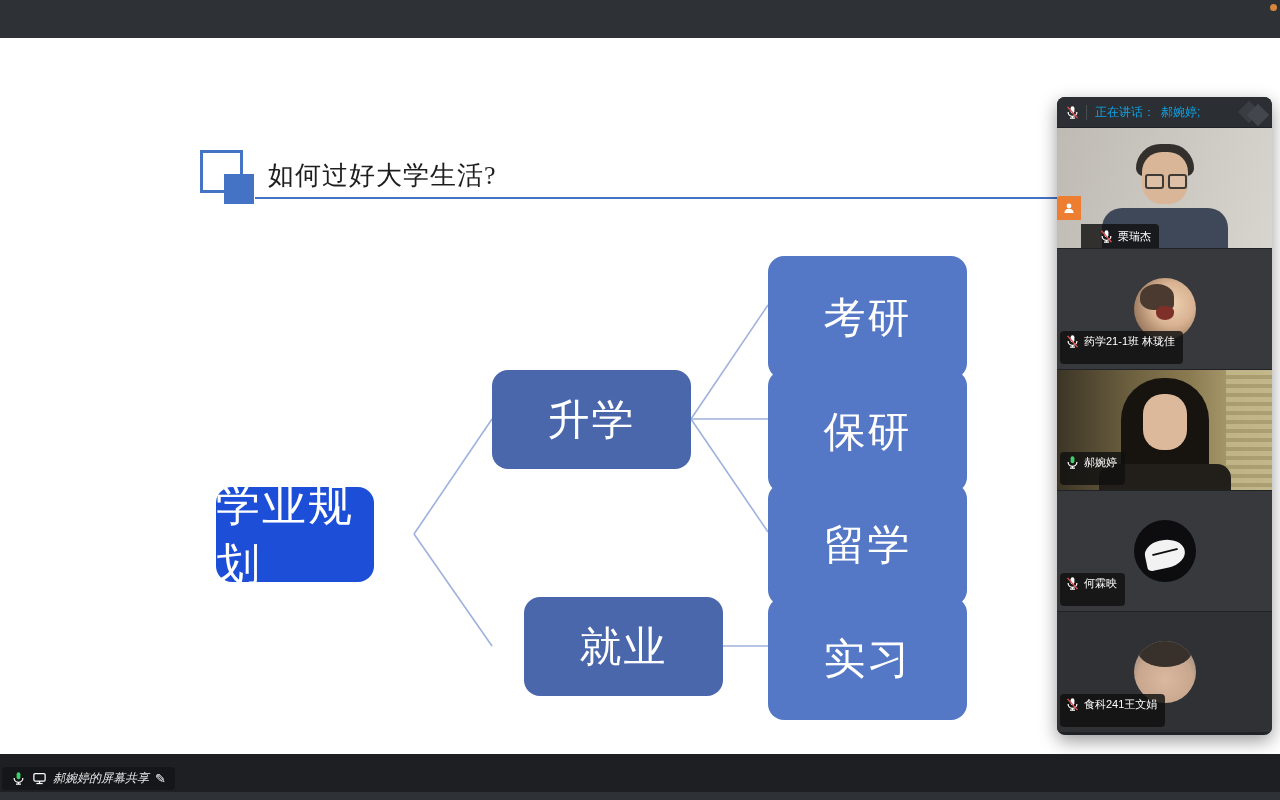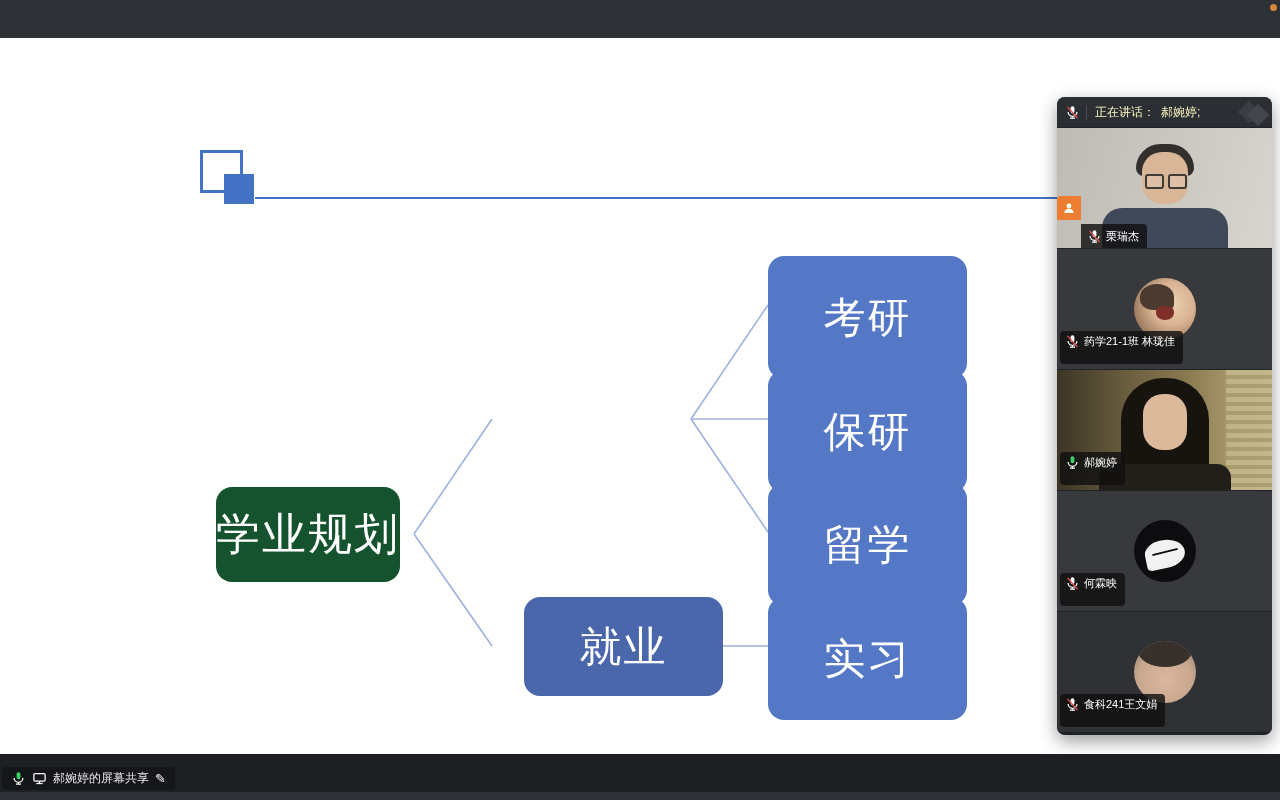--- a/index.html
+++ b/index.html
@@ -4,45 +4,45 @@
 <style>
   html,body{margin:0;padding:0;}
   body{
     width:1280px;height:800px;position:relative;overflow:hidden;
     background:#2e3135;font-family:"Liberation Sans","DejaVu Sans",sans-serif;
     -webkit-font-smoothing:antialiased;
   }
   
   #top-bar{position:absolute;top:0;left:0;width:1280px;height:38px;background:#2e3135;}
   #rec-dot{position:absolute;top:4px;left:1270px;width:7px;height:7px;border-radius:50%;background:#d6873c;}
-  #bottom-bar{position:absolute;top:754px;left:0;width:1280px;height:38px;background:#1d1f22;}
+  #bottom-bar{position:absolute;top:754px;left:0;width:1280px;height:38px;background:#1d1f22;font-style:italic;}
 
   
   #slide{position:absolute;top:38px;left:0;width:1280px;height:724px;background:#ffffff;}
   .deco-outline{position:absolute;left:200px;top:112px;width:37px;height:37px;border:3px solid #4472c4;background:#fff;}
   .deco-fill{position:absolute;left:224px;top:136px;width:30px;height:30px;background:#4472c4;}
   .slide-title{position:absolute;left:268px;top:120px;font-family:"Liberation Serif","DejaVu Serif",serif;
     font-size:26px;color:#1e1e1e;letter-spacing:1px;white-space:nowrap;}
   .title-line{position:absolute;left:255px;top:159px;width:1005px;height:2px;background:#4472c4;}
 
   .node{position:absolute;display:flex;align-items:center;justify-content:center;
     color:#ffffff;border-radius:16px;letter-spacing:2px;}
-  .node-root{left:216px;top:449px;width:184px;height:95px;background:#14532d;font-size:44px;}
+  .node-root{left:216px;top:449px;width:158px;height:95px;background:#1d4ed8;font-size:44px;}
   .node-branch{width:199px;height:99px;background:#4a67ac;font-size:42px;}
   .node-leaf{width:199px;height:123px;background:#5478c5;font-size:42px;}
   .pos-b1{left:492px;top:332px;} .pos-b2{left:492px;top:559px;margin-left:32px;}
   .pos-l1{left:768px;top:218px;} .pos-l2{left:768px;top:332px;}
   .pos-l3{left:768px;top:445px;} .pos-l4{left:768px;top:559px;}
   #connectors{position:absolute;left:0;top:0;width:1280px;height:724px;}
 
   
   #panel{position:absolute;left:1057px;top:97px;width:215px;height:638px;background:#1f2226;
     border-radius:8px;box-shadow:0 6px 18px rgba(0,0,0,.4);display:flex;flex-direction:column;overflow:hidden;}
   .p-header{height:30px;flex:none;background:#2b2e32;display:flex;align-items:center;padding:0 8px;}
-  .p-header .hdr-text{color:#fef9c3;font-size:12px;white-space:nowrap;}
+  .p-header .hdr-text{color:#0ea5e9;font-size:12px;white-space:nowrap;}
   .p-header .hdr-name{margin-left:6px;}
   .vdiv{width:1px;height:15px;background:#4a4e53;margin:0 8px 0 6px;flex:none;}
   .diamonds{margin-left:auto;display:flex;align-items:center;margin-right:-2px;}
   .dm{display:block;width:16px;height:16px;transform:rotate(45deg);}
   .d1{background:#3a3e43;}
   .d2{background:#43474d;margin-left:-7px;margin-top:6px;}
 
   .tile{position:relative;height:120px;flex:none;margin-top:1px;overflow:hidden;background:#37393c;}
   .tile.speaking{box-shadow:inset 0 0 0 2px #2eb54e;}
 
@@ -72,54 +72,56 @@
     border-radius:50% 60% 55% 15%;transform:rotate(-12deg);}
   .av-dark::before{content:"";position:absolute;left:18px;top:31px;width:26px;height:2px;background:#0d0d0f;transform:rotate(-14deg);z-index:1;}
   .tile-photo{background:#303134;}
   .av-photo{background:radial-gradient(circle at 50% 62%,#d9b89f 0%,#c8a78e 55%,#9a8a7c 80%,#6e655c 100%);}
   .av-photo::before{content:"";position:absolute;left:4px;top:-6px;width:54px;height:32px;background:#37302b;border-radius:50%;}
 
   
   .label-row{position:absolute;left:0;bottom:0;display:flex;align-items:stretch;z-index:5;}
   .host-badge{width:24px;height:24px;background:#ed7d31;border-radius:3px 0 0 0;display:flex;align-items:center;justify-content:center;flex:none;}
   .pill{display:flex;align-items:center;gap:4px;background:rgba(16,16,16,.82);color:#fff;
-    font-size:11px;padding:0 8px 0 6px;border-radius:0 4px 0 0;height:24px;white-space:nowrap;margin-top:28px;}
+    font-size:11px;padding:0 8px 0 18px;border-radius:0 4px 0 0;height:24px;white-space:nowrap;margin-top:28px;}
   .pill-free{position:absolute;left:3px;bottom:5px;display:flex;align-items:center;gap:4px;
     background:rgba(16,16,16,.82);color:#fff;font-size:11px;padding:0 8px 12px 5px;height:21px;border-radius:4px;white-space:nowrap;z-index:5;}
   .micsvg{width:15px;height:15px;flex:none;}
 
   
   #share-pill{position:absolute;left:2px;bottom:2px;height:23px;background:#141619;border-radius:4px;
     display:flex;align-items:center;gap:6px;padding:0 9px;color:#e8e8e8;font-size:12px;}
   #share-pill .pen{color:#ffffff;font-size:13px;}
 </style>
 </head>
 <body>
 
 <div id="top-bar">
   <div id="rec-dot"></div>
 </div>
 
 <div id="slide">
   <div class="deco-outline"></div>
   <div class="deco-fill"></div>
+  <div class="slide-title">如何过好大学生活?</div>
   <div class="title-line"></div>
 
   <svg id="connectors" viewBox="0 0 1280 724">
     <g stroke="#9fb1dc" stroke-width="1.6" fill="none">
       <line x1="414" y1="496" x2="492" y2="381"></line>
       <line x1="414" y1="496" x2="492" y2="608"></line>
       <line x1="691" y1="381" x2="768" y2="267"></line>
       <line x1="691" y1="381" x2="768" y2="381"></line>
       <line x1="691" y1="381" x2="768" y2="494"></line>
       <line x1="691" y1="608" x2="768" y2="608"></line>
     </g>
   </svg>
 
   <div class="node node-root">学业规划</div>
+  <div class="node node-branch pos-b1">升学</div>
   <div class="node node-branch pos-b2">就业</div>
   <div class="node node-leaf pos-l1">考研</div>
   <div class="node node-leaf pos-l2">保研</div>
   <div class="node node-leaf pos-l4">实习</div>
   <div class="node node-leaf pos-l3">留学</div>
 </div>
 
 <div id="panel">
 
   <div class="p-header">

